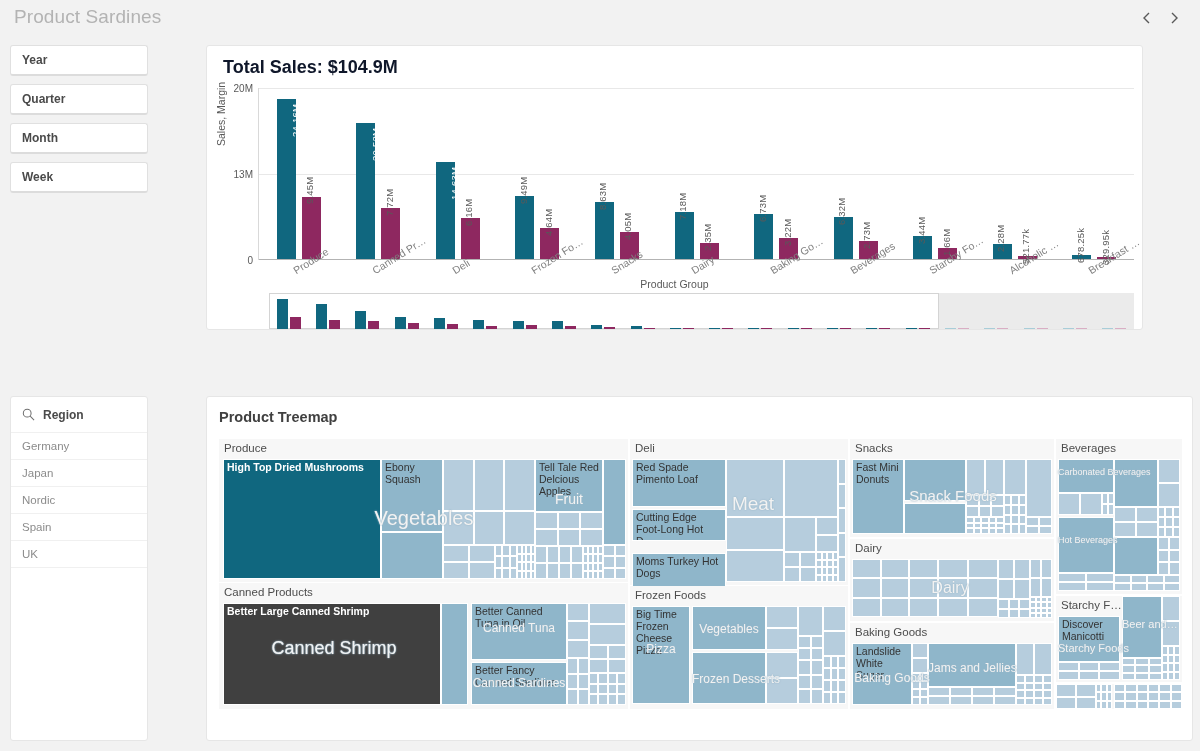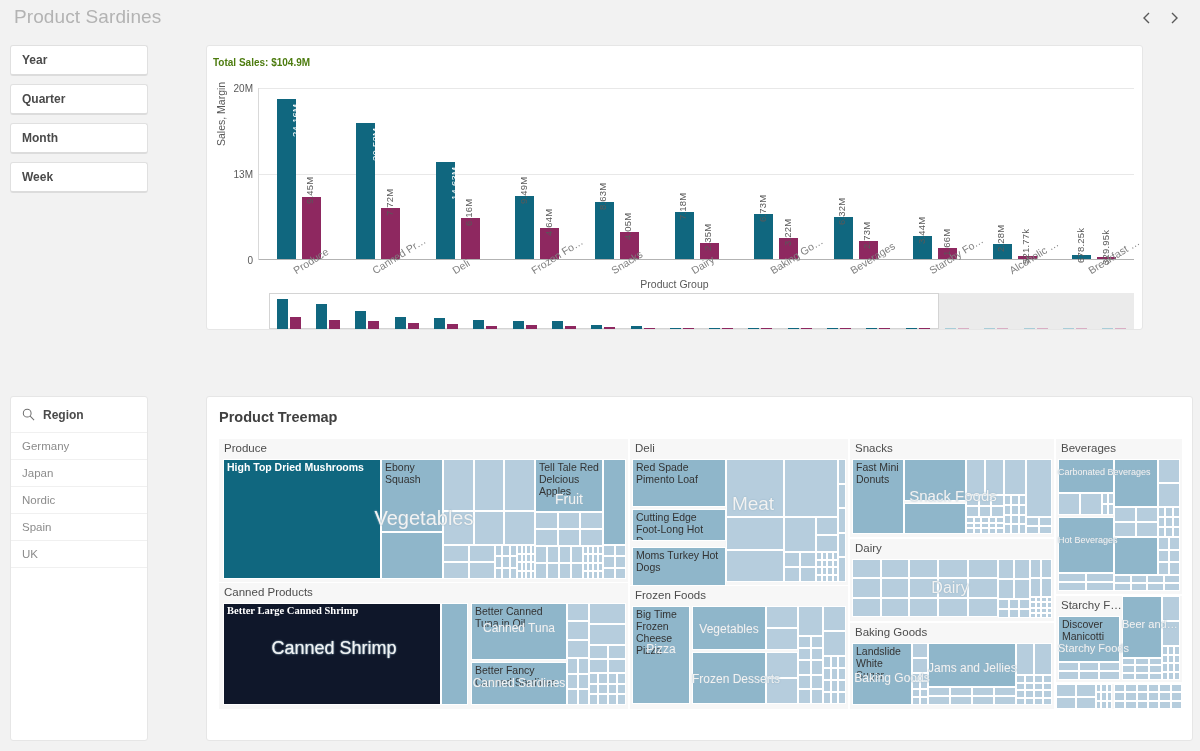--- a/index.html
+++ b/index.html
@@ -61,22 +61,22 @@
   .region-item {
     height: 27px; display: flex; align-items: center;
     padding: 0 11px; font-size: 11.5px; color: #8c8c8c;
     border-bottom: 1px solid #f0f0f0;
     cursor: pointer;
   }
 
   
   #barchart-card { left: 206px; top: 45px; width: 937px; height: 285px; }
   #barchart-title {
-    position: absolute; left: 6px; top: 11px;
-    font-size: 10px; font-weight: bold; color: #4d7c0f;
+    position: absolute; left: 16px; top: 11px;
+    font-size: 18px; font-weight: bold; color: #0f172a;
   }
   #plot {
     position: absolute; left: 52px; top: 42px; width: 875px; height: 172px;
   }
   #yaxis-title {
     position: absolute; left: 8px; top: 100px;
     font-size: 10.5px; color: #595959;
     transform: rotate(-90deg); transform-origin: left top;
     white-space: nowrap;
   }
@@ -419,21 +419,21 @@
         <div class="tm-leaf" style="left: 395.5px; top: 106px; width: 11.5px; height: 11.3333px; background: rgb(182, 205, 221);"></div>
         <div class="tm-leaf" style="left: 384px; top: 117.333px; width: 11.5px; height: 11.3333px; background: rgb(182, 205, 221);"></div>
         <div class="tm-leaf" style="left: 395.5px; top: 117.333px; width: 11.5px; height: 11.3333px; background: rgb(182, 205, 221);"></div>
         <div class="tm-leaf" style="left: 384px; top: 128.667px; width: 11.5px; height: 11.3333px; background: rgb(182, 205, 221);"></div>
         <div class="tm-leaf" style="left: 395.5px; top: 128.667px; width: 11.5px; height: 11.3333px; background: rgb(182, 205, 221);"></div>
         <div class="tm-cat-label" style="left: 105px; top: 68px; width: 200px; font-size: 20px;">Vegetables</div>
         <div class="tm-cat-label" style="left: 316px; top: 52px; width: 68px; font-size: 14px;">Fruit</div>
       </div>
       <div class="tm-group" style="left: 2px; top: 146px; width: 409px; height: 126px;">
         <div class="tm-group-header">Canned Products</div>
-        <div class="tm-leaf dark" style="left: 4px; top: 20px; width: 218px; height: 102px; background: #0f172a; font-family: Liberation Serif, serif;">
+        <div class="tm-leaf dark" style="left: 4px; top: 20px; width: 218px; height: 102px; background: #404040;">
           <div class="tm-leaf-label">Better Large Canned Shrimp</div>
         </div>
         <div class="tm-leaf" style="left: 222px; top: 20px; width: 27px; height: 102px; background: rgb(143, 182, 202);"></div>
         <div class="tm-leaf" style="left: 252px; top: 20px; width: 96px; height: 57px; background: rgb(143, 182, 202);">
           <div class="tm-leaf-label">Better Canned Tuna in Oil</div>
         </div>
         <div class="tm-leaf" style="left: 252px; top: 79px; width: 96px; height: 43px; background: rgb(143, 182, 202);">
           <div class="tm-leaf-label">Better Fancy Canned Sardines</div>
         </div>
         <div class="tm-leaf" style="left: 348px; top: 20px; width: 22px; height: 18.3333px; background: rgb(182, 205, 221);"></div>
@@ -468,21 +468,21 @@
         <div class="tm-cat-label" style="left: 252px; top: 93px; width: 96px; font-size: 12px;">Canned Sardines</div>
       </div>
       <div class="tm-group" style="left: 413px; top: 2px; width: 218px; height: 146px;">
         <div class="tm-group-header">Deli</div>
         <div class="tm-leaf" style="left: 2px; top: 20px; width: 94px; height: 48px; background: rgb(143, 182, 202);">
           <div class="tm-leaf-label">Red Spade Pimento Loaf</div>
         </div>
         <div class="tm-leaf" style="left: 2px; top: 70px; width: 94px; height: 32px; background: rgb(143, 182, 202);">
           <div class="tm-leaf-label">Cutting Edge Foot-Long Hot D…</div>
         </div>
-        <div class="tm-leaf" style="left: 2px; top: 108px; width: 94px; height: 39px; background: rgb(143, 182, 202);">
+        <div class="tm-leaf" style="left: 2px; top: 114px; width: 94px; height: 39px; background: rgb(143, 182, 202);">
           <div class="tm-leaf-label">Moms Turkey Hot Dogs</div>
         </div>
         <div class="tm-leaf" style="left: 96px; top: 20px; width: 58px; height: 58px; background: rgb(182, 205, 221);"></div>
         <div class="tm-leaf" style="left: 96px; top: 78px; width: 58px; height: 32.5px; background: rgb(182, 205, 221);"></div>
         <div class="tm-leaf" style="left: 96px; top: 110.5px; width: 58px; height: 32.5px; background: rgb(182, 205, 221);"></div>
         <div class="tm-leaf" style="left: 154px; top: 20px; width: 54px; height: 58px; background: rgb(182, 205, 221);"></div>
         <div class="tm-leaf" style="left: 154px; top: 78px; width: 32px; height: 35px; background: rgb(182, 205, 221);"></div>
         <div class="tm-leaf" style="left: 186px; top: 78px; width: 22px; height: 17.5px; background: rgb(182, 205, 221);"></div>
         <div class="tm-leaf" style="left: 186px; top: 95.5px; width: 22px; height: 17.5px; background: rgb(182, 205, 221);"></div>
         <div class="tm-leaf" style="left: 154px; top: 113px; width: 16px; height: 15px; background: rgb(182, 205, 221);"></div>

